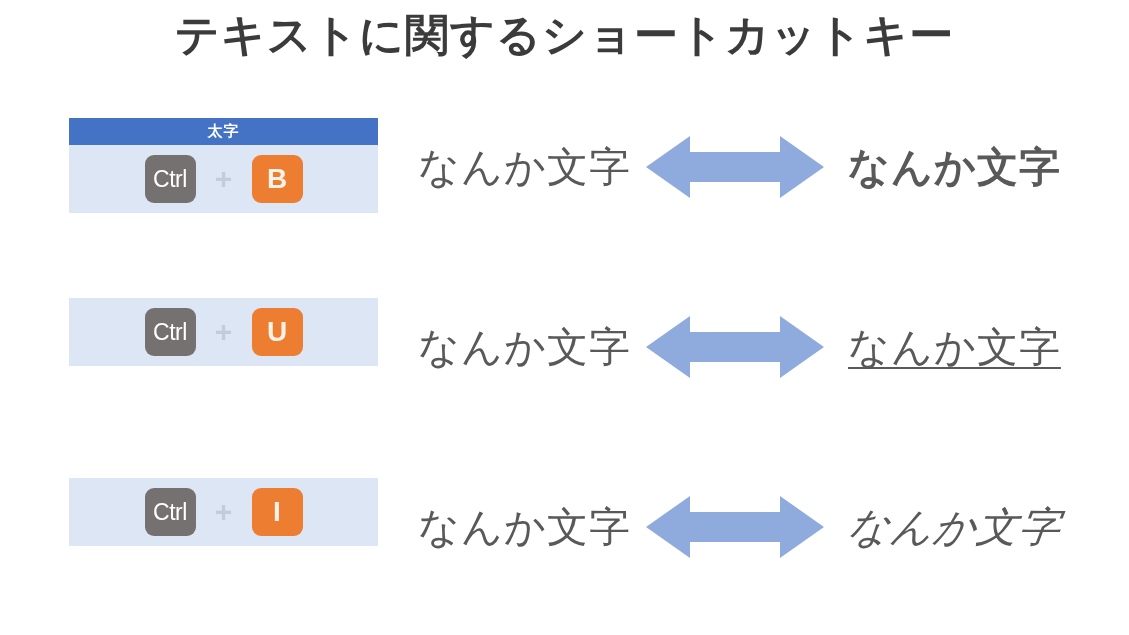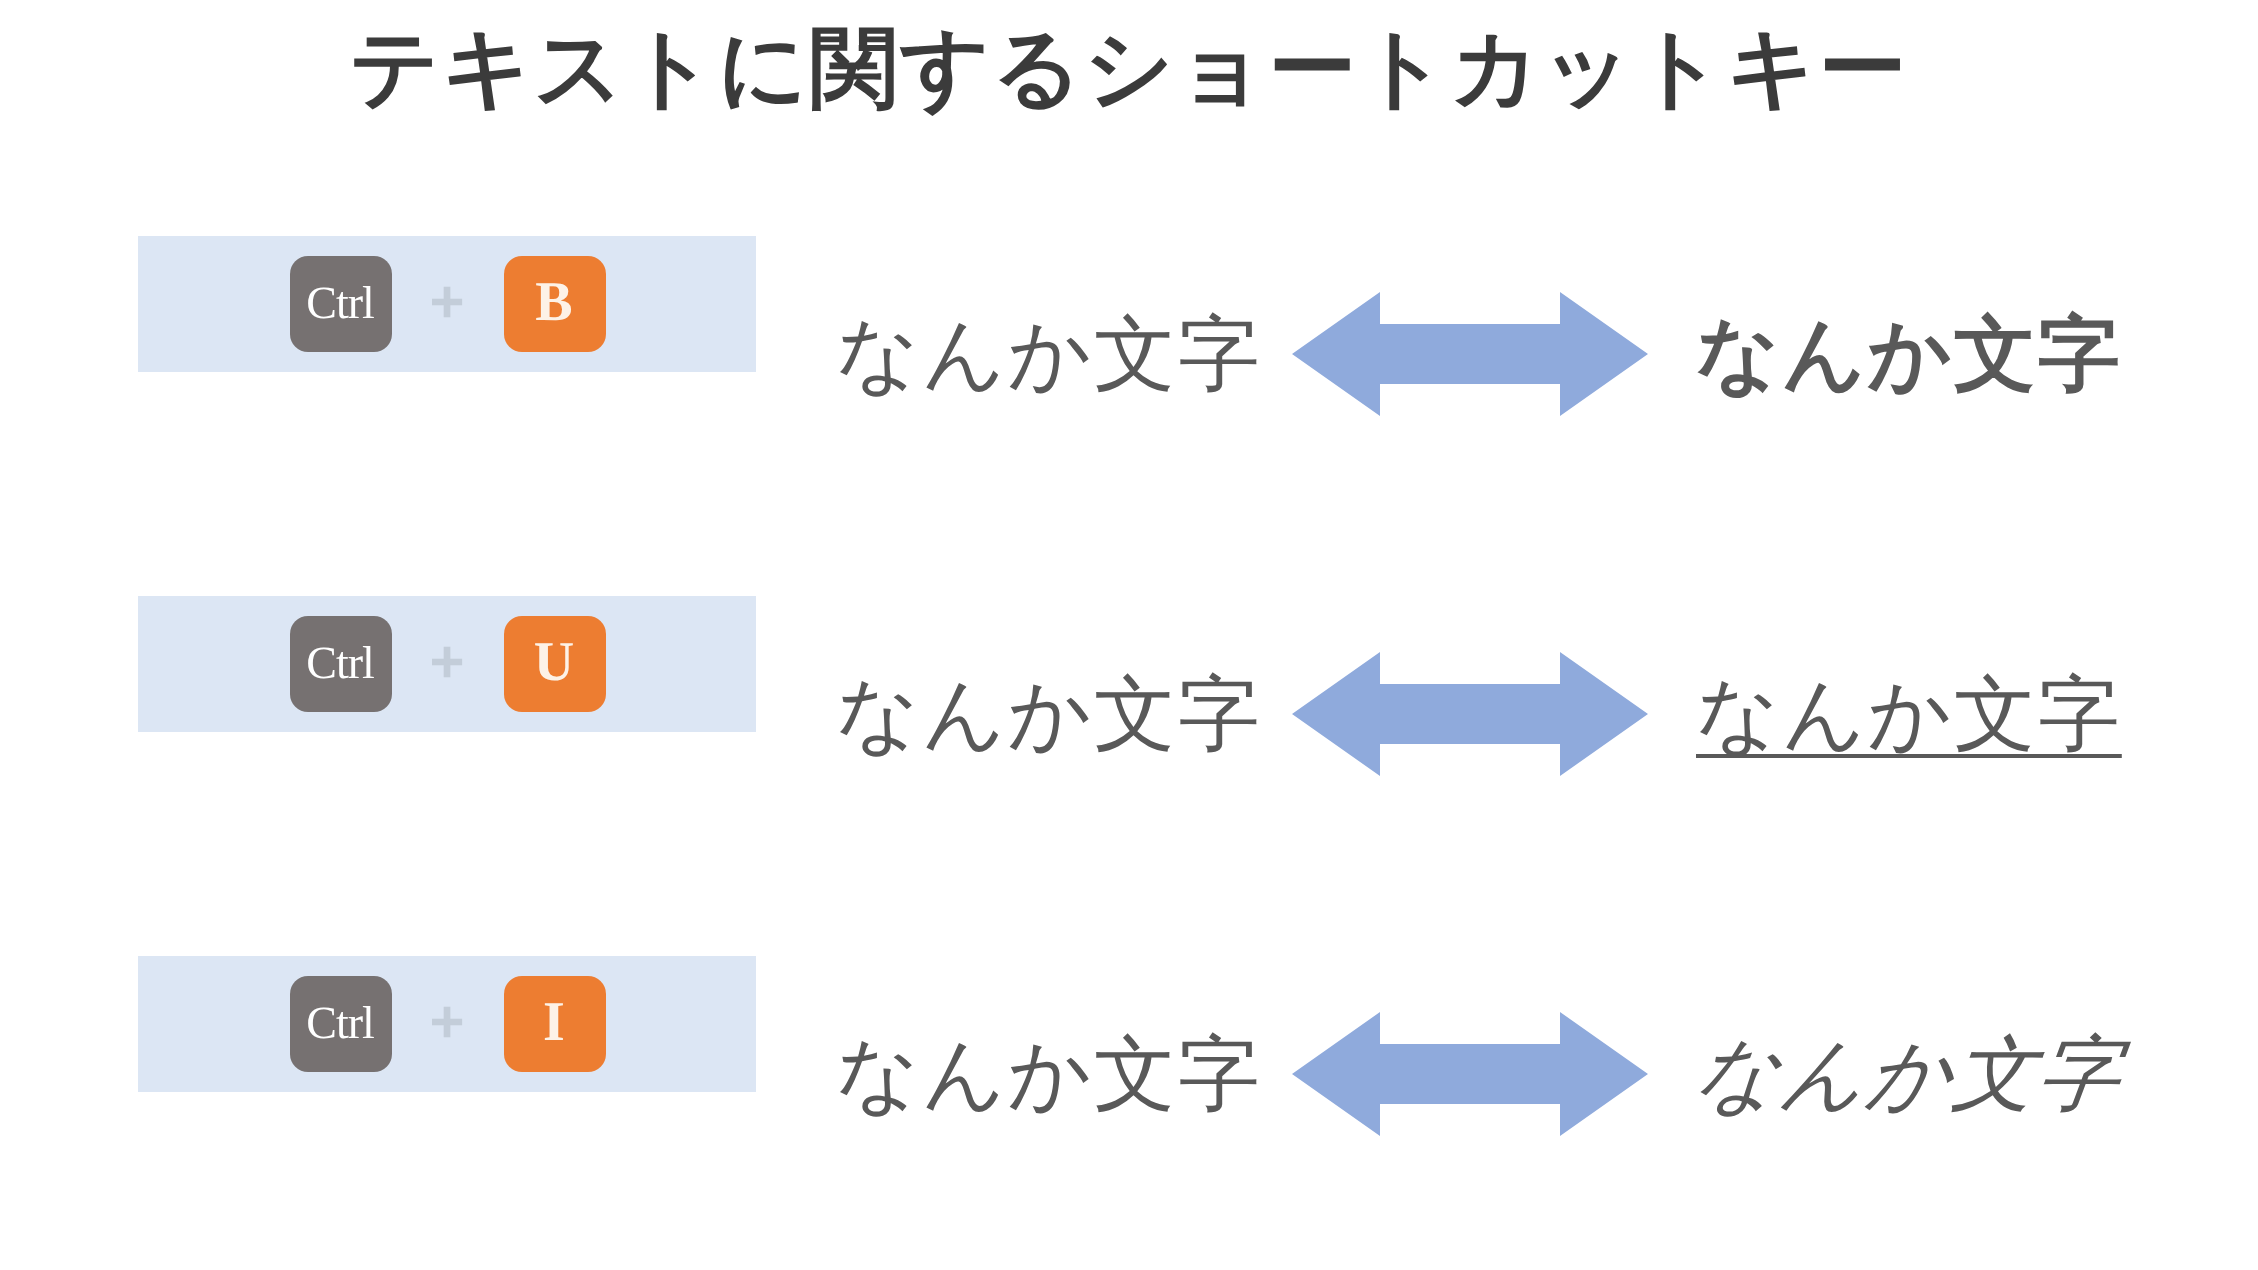--- a/index.html
+++ b/index.html
@@ -70,21 +70,20 @@
 
   .keycap {
     width: 51px;
     height: 48px;
     border-radius: 9px;
     display: flex;
     align-items: center;
     justify-content: center;
     color: #fdf5ec;
     box-sizing: border-box;
-    font-family: Liberation Serif, serif;
   }
   .keycap.modifier {
     background: #767171;
     font-size: 23px;
     font-weight: normal;
     letter-spacing: -0.5px;
     color: #ffffff;
   }
   .keycap.letter {
     background: #ed7d31;
@@ -98,21 +97,21 @@
     font-weight: bold;
     line-height: 1;
     width: 24px;
     text-align: center;
   }
 
   
   .demo {
     position: absolute;
     left: 418px;
-    top: 24px;
+    top: 14px;
     width: 670px;
     height: 90px;
     display: flex;
     align-items: center;
   }
   .demo-text {
     font-size: 41px;
     color: #595959;
     white-space: nowrap;
     line-height: 1;
@@ -141,20 +140,21 @@
   .arrow-wrap svg { display: block; }
 </style>
 </head>
 <body>
 
 <div class="slide-title">テキストに関するショートカットキー</div>
 
 <div class="row row-1">
 
   <div class="card">
+    <div class="card-header">太字</div>
     <div class="card-body">
       <div class="keycap modifier">Ctrl</div>
       <div class="plus-sign">+</div>
       <div class="keycap letter">B</div>
     </div>
   </div>
 
   <div class="demo">
     <div class="demo-text before">なんか文字</div>
     <div class="arrow-wrap">

